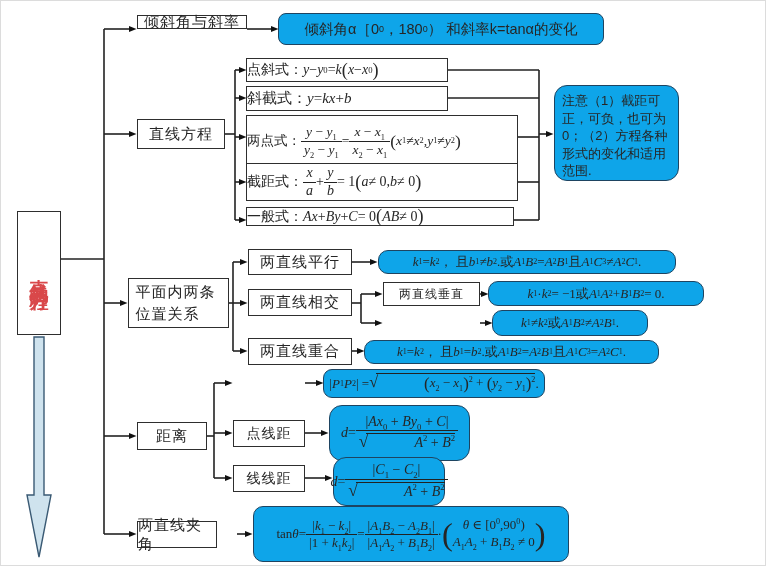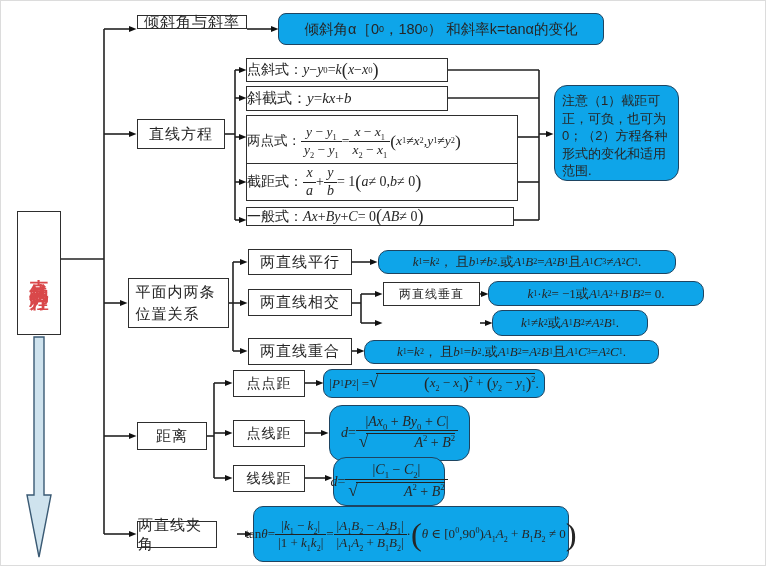--- a/index.html
+++ b/index.html
@@ -13,21 +13,21 @@
   .formula i{font-style:italic;}
   sub,sup{font-size:0.62em;line-height:0;}
   .fr{display:inline-block;vertical-align:middle;text-align:center;line-height:1.2;}
   .fr .n{display:block;border-bottom:1px solid #222;padding:0 3px;}
   .fr .d{display:block;padding:0 3px;}
   .sq{white-space:nowrap;display:inline-block;}
   .rad{font-size:1.25em;margin-right:-2px;font-style:normal;}
   .ov{border-top:1.2px solid #222;padding-top:1px;padding-left:48px;}
   .big{font-size:1.3em;font-weight:300;vertical-align:-0.1em;}
   .bigp{font-size:2.5em;font-weight:200;vertical-align:middle;line-height:0;}
-  .stack{display:inline-flex;text-align:center;vertical-align:middle;line-height:1.3;}
+  .stack{display:inline-flex;flex-direction:column;text-align:center;vertical-align:middle;line-height:1.3;}
   #root-node{writing-mode:vertical-rl;text-orientation:upright;font-weight:bold;font-size:19px;letter-spacing:4px;color:#d9484a;border:1.6px solid #2e2e2e;}
   #note-box{align-items:flex-start;justify-content:flex-start;text-align:left;font-size:13px;line-height:17.5px;padding:6px 7px;border-radius:13px;letter-spacing:0;font-family:"Liberation Sans",sans-serif;}
   .wrap2{width:86px;line-height:1.45;text-align:left;}
 </style>
 </head>
 <body>
 
 <div id="canvas">
 
   <svg id="wires" width="766" height="566" viewBox="0 0 766 566">
@@ -128,21 +128,20 @@
   <div class="node label" style="left:247px;top:248px;width:104px;height:26px">两直线平行</div>
   <div class="node blue formula" style="left:377px;top:249px;width:298px;height:24px;font-size:13px"><i>k</i><sub>1</sub> = <i>k</i><sub>2</sub>，&nbsp;且<i>b</i><sub>1</sub> ≠ <i>b</i><sub>2</sub>.或<i>A</i><sub>1</sub><i>B</i><sub>2</sub> = <i>A</i><sub>2</sub><i>B</i><sub>1</sub>且<i>A</i><sub>1</sub><i>C</i><sub>3</sub> ≠ <i>A</i><sub>2</sub><i>C</i><sub>1</sub>.</div>
   <div class="node label" style="left:247px;top:288px;width:104px;height:27px">两直线相交</div>
   <div class="node label" style="left:382px;top:281px;width:97px;height:24px;font-size:12px">两直线垂直</div>
   <div class="node blue formula" style="left:487px;top:280px;width:216px;height:25px;font-size:13px"><i>k</i><sub>1</sub> · <i>k</i><sub>2</sub> = −1或<i>A</i><sub>1</sub><i>A</i><sub>2</sub> + <i>B</i><sub>1</sub><i>B</i><sub>2</sub> = 0.</div>
   <div class="node blue formula" style="left:491px;top:309px;width:156px;height:26px;font-size:13px"><i>k</i><sub>1</sub> ≠ <i>k</i><sub>2</sub>或<i>A</i><sub>1</sub><i>B</i><sub>2</sub> ≠ <i>A</i><sub>2</sub><i>B</i><sub>1</sub>.</div>
   <div class="node label" style="left:247px;top:337px;width:104px;height:27px">两直线重合</div>
   <div class="node blue formula" style="left:363px;top:339px;width:295px;height:24px;font-size:13px"><i>k</i><sub>1</sub> = <i>k</i><sub>2</sub>，&nbsp;且<i>b</i><sub>1</sub> = <i>b</i><sub>2</sub>.或<i>A</i><sub>1</sub><i>B</i><sub>2</sub> = <i>A</i><sub>2</sub><i>B</i><sub>1</sub>且<i>A</i><sub>1</sub><i>C</i><sub>3</sub> = <i>A</i><sub>2</sub><i>C</i><sub>1</sub>.</div>
 
   <div class="node label" style="left:136px;top:421px;width:70px;height:28px">距离</div>
-  <div class="node label" style="left:232px;top:369px;width:72px;height:27px;font-size:14px">点点距</div>
   <div class="node blue formula" style="left:322px;top:368px;width:222px;height:29px;font-size:13px;border-radius:9px">|<i>P</i><sub>1</sub><i>P</i><sub>2</sub>| = <span class="sq"><span class="rad">√</span><span class="ov"><span class="big">(</span><i>x</i><sub>2</sub> − <i>x</i><sub>1</sub><span class="big">)</span><sup>2</sup> + <span class="big">(</span><i>y</i><sub>2</sub> − <i>y</i><sub>1</sub><span class="big">)</span><sup>2</sup></span></span>.</div>
   <div class="node label" style="left:232px;top:419px;width:72px;height:27px;font-size:14px">点线距</div>
   <div class="node blue formula" style="left:328px;top:404px;width:141px;height:56px;border-radius:13px"><i>d</i> = <span class="fr">
         <span class="n">|<i>Ax</i><sub>0</sub> + <i>By</i><sub>0</sub> + <i>C</i>|</span>
         <span class="d"><span class="rad">√</span><span class="ov"><i>A</i><sup>2</sup> + <i>B</i><sup>2</sup></span></span>
       </span></div>
   <div class="node label" style="left:232px;top:464px;width:72px;height:27px;font-size:14px">线线距</div>
   <div class="node blue formula" style="left:332px;top:456px;width:112px;height:49px;border-radius:13px"><i>d</i> = <span class="fr">
         <span class="n">|<i>C</i><sub>1</sub> − <i>C</i><sub>2</sub>|</span>
         <span class="d"><span class="rad">√</span><span class="ov"><i>A</i><sup>2</sup> + <i>B</i><sup>2</sup></span></span>

